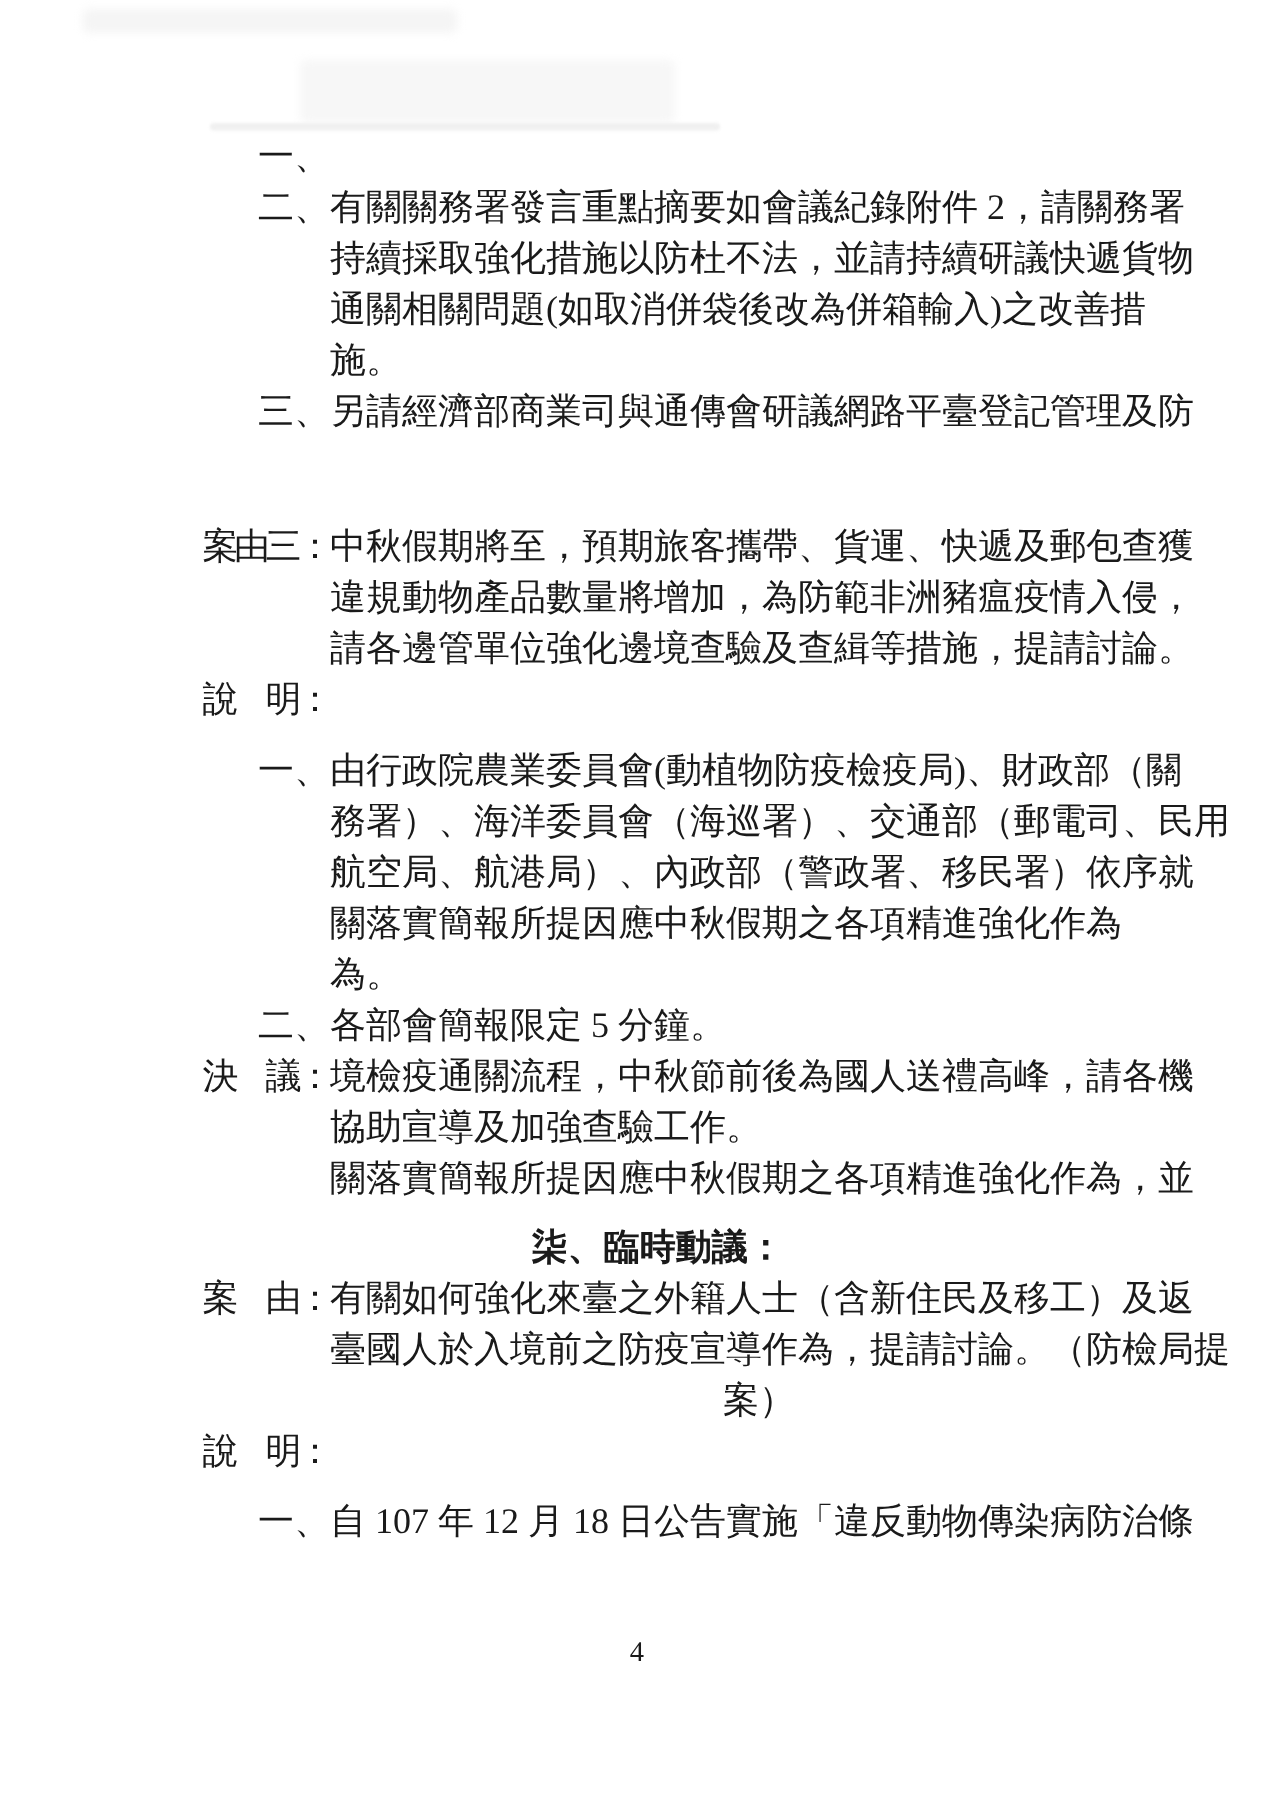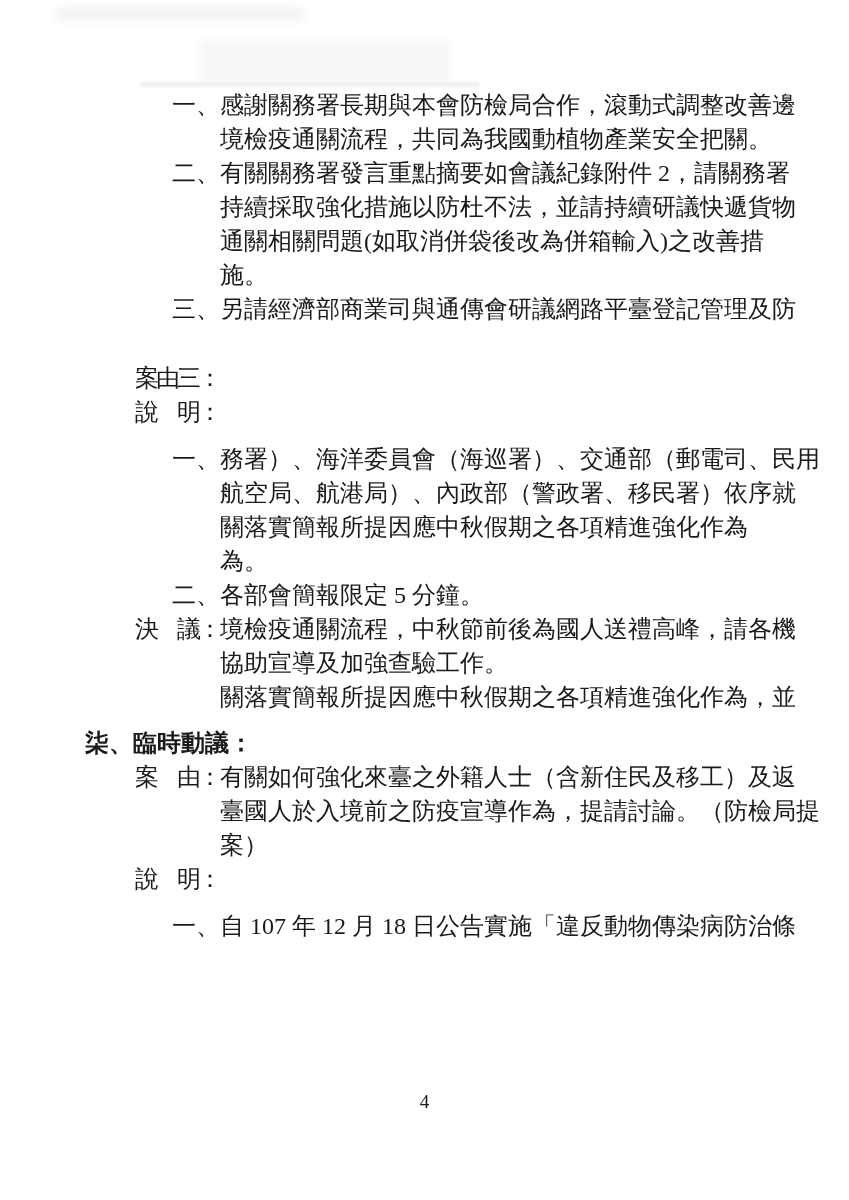--- a/index.html
+++ b/index.html
@@ -25,22 +25,22 @@
 
   .doc {
     position: absolute;
     left: 85px;
     top: 88px;
     width: 707px;
     font-size: 24px;
     line-height: 34px;
   }
   .section { position: relative; }
-  .doc > .section:nth-child(2) { margin-top: 35px; }
-  .doc > .section:nth-child(3) { margin-top: 12px; }
+  .doc > .section:nth-child(2) { margin-top: 56px; }
+  .doc > .section:nth-child(3) { margin-top: 12px; text-align: center; }
 
   .block { position: relative; min-height: 34px; }
   .block.labeled, .block.list-item { padding-left: 135px; }
   .block.heading { padding-left: 0; font-weight: 700; }
 
   .label {
     position: absolute;
     left: 50px;
     top: 0;
     letter-spacing: -3px;
@@ -73,52 +73,54 @@
 
 <div class="page">
   <div class="ghost g1"></div>
   <div class="ghost g2"></div>
   <div class="ghost g3"></div>
 
   <div class="doc">
       <section class="section">
         <div class="block list-item">
           <span class="marker">一、</span>
-          <div class="lines">
-            <div class="line">感謝關務署長期與本會防檢局合作，滾動式調整改善邊</div>
-            <div class="line">境檢疫通關流程，共同為我國動植物產業安全把關。</div>
-          </div>
         </div>
         <div class="block list-item">
           <span class="marker">二、</span>
           <div class="lines">
             <div class="line">有關關務署發言重點摘要如會議紀錄附件 2，請關務署</div>
             <div class="line">持續採取強化措施以防杜不法，並請持續研議快遞貨物</div>
             <div class="line">通關相關問題(如取消併袋後改為併箱輸入)之改善措</div>
             <div class="line">施。</div>
           </div>
         </div>
         <div class="block list-item">
           <span class="marker">三、</span>
           <div class="lines">
             <div class="line">另請經濟部商業司與通傳會研議網路平臺登記管理及防</div>
           </div>
         </div>
       </section>
       <section class="section">
         <div class="block labeled">
           <span class="label">案由三：</span>
+          <div class="lines">
+            <div class="line">中秋假期將至，預期旅客攜帶、貨運、快遞及郵包查獲</div>
+            <div class="line">違規動物產品數量將增加，為防範非洲豬瘟疫情入侵，</div>
+            <div class="line">請各邊管單位強化邊境查驗及查緝等措施，提請討論。</div>
+          </div>
         </div>
         <div class="block labeled label-only">
           <span class="label">說　明：</span>
           <div class="lines"></div>
         </div>
         <div class="block list-item">
           <span class="marker">一、</span>
           <div class="lines">
+            <div class="line">由行政院農業委員會(動植物防疫檢疫局)、財政部（關</div>
             <div class="line">務署）、海洋委員會（海巡署）、交通部（郵電司、民用</div>
             <div class="line">航空局、航港局）、內政部（警政署、移民署）依序就</div>
             <div class="line">關落實簡報所提因應中秋假期之各項精進強化作為</div>
             <div class="line">為。</div>
           </div>
         </div>
         <div class="block list-item">
           <span class="marker">二、</span>
           <div class="lines">
             <div class="line">各部會簡報限定 5 分鐘。</div>

